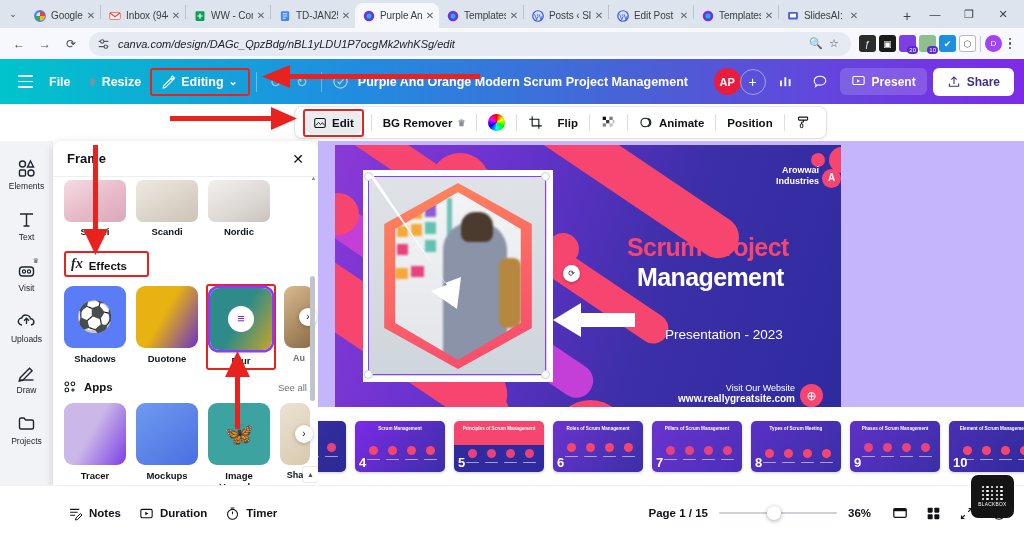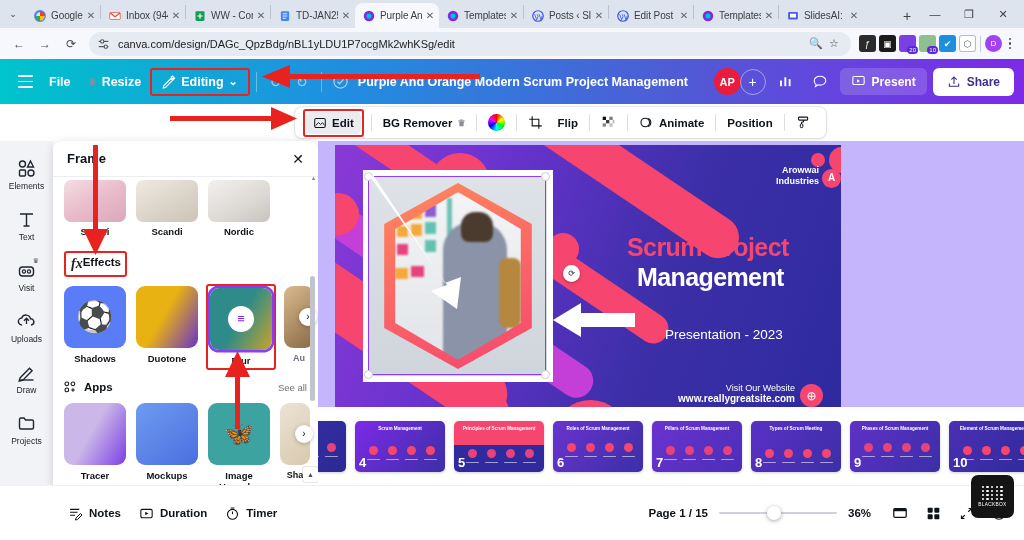--- a/index.html
+++ b/index.html
@@ -48,21 +48,21 @@
     position:absolute; top:28px; left:0; width:1024px; height:31px;
     background:#f6f8fd; display:flex; align-items:center; padding:0 6px;
   }
   .navbtn { width:26px; height:26px; display:flex; align-items:center; justify-content:center;
     color:#4c4f53; font-size:12px; }
   .urlbox {
     flex:1; height:24px; background:#e6eaf2; border-radius:12px; display:flex;
     align-items:center; padding:0 8px; margin:0 5px; min-width:0;
   }
   .urlicon { width:14px; height:14px; margin-right:7px; flex:0 0 14px; }
-  .urltext { font-size:11px; color:#202124; white-space:nowrap; overflow:hidden; flex:1; }
+  .urltext { font-size:11px; color:#202124; white-space:nowrap; overflow:hidden; flex:1;font-style:italic; }
   .urlbox .zoomic, .urlbox .starc { width:18px; font-size:11px; color:#4c4f53; text-align:center; flex:0 0 18px; }
   .extbar { display:flex; align-items:center; gap:3px; padding-left:3px; }
   .ext { width:17px; height:17px; border-radius:3px; display:flex; align-items:center;
     justify-content:center; font-size:9px; color:#fff; position:relative; }
   .ext-badge { position:absolute; right:-2px; bottom:-2px; background:#5b28d6; color:#fff;
     font-size:6px; border-radius:5px; padding:0 2px; line-height:8px; }
   .vsep { width:1px; height:16px; background:#c7ccd4; margin:0 4px; }
   .avatar-chrome { width:17px; height:17px; border-radius:50%; background:#a142f4; color:#fff;
     font-size:8px; display:flex; align-items:center; justify-content:center; }
   .kebab { width:16px; display:flex; flex-direction:column; align-items:center; gap:2px; }
@@ -139,22 +139,22 @@
   .panel-close { margin-left:auto; font-size:14px; color:#0e1318; }
   .panel-body { position:absolute; top:36px; left:0; right:0; bottom:0; padding:0 11px; }
   .row-thumbs { display:flex; gap:10px; margin-top:3px; }
   .thumb { width:62px; flex:0 0 62px; }
   .thumb .img { width:62px; height:42px; border-radius:7px; overflow:hidden; position:relative; }
   .thumb .cap { font-size:9.5px; font-weight:bold; color:#0e1318; text-align:center; margin-top:5px;
     line-height:1.15; }
   .sec-head { display:flex; align-items:center; gap:7px; margin-top:13px; }
   .sec-title { font-size:11.5px; font-weight:bold; color:#0e1318; }
   .sec-see { margin-left:auto; font-size:9.5px; color:#6e7179; }
-  .fx-box { border:2px solid #e8221f; border-radius:3px; padding:3px 4px 3px 5px;
-    display:inline-flex; align-items:flex-start; }
+  .fx-box { border:2px solid #e8221f; border-radius:3px; padding:3px 20px 3px 5px;
+    display:inline-flex; align-items:flex-end; gap:6px; }
   .fx-glyph { font-family:"Liberation Serif", serif; font-style:italic; font-weight:bold; font-size:14px; }
   .row-eff { display:flex; gap:10px; margin-top:9px; align-items:flex-start; }
   .eff { width:62px; flex:0 0 62px; }
   .eff .img { width:62px; height:62px; border-radius:9px; overflow:hidden; position:relative; }
   .eff .cap { font-size:9.5px; font-weight:bold; color:#0e1318; text-align:center; margin-top:5px; }
   .eff-hl { border:2px solid #e8221f; border-radius:3px; padding:2px; margin:-2px; }
   .eff-sel { box-shadow:0 0 0 2.5px #8b3dff; border-radius:9px; }
   .chev-more { width:18px; height:18px; border-radius:50%; background:#fff;
     box-shadow:0 1px 4px rgba(0,0,0,.25); display:flex; align-items:center; justify-content:center;
     font-size:10px; color:#0e1318; position:absolute; }

